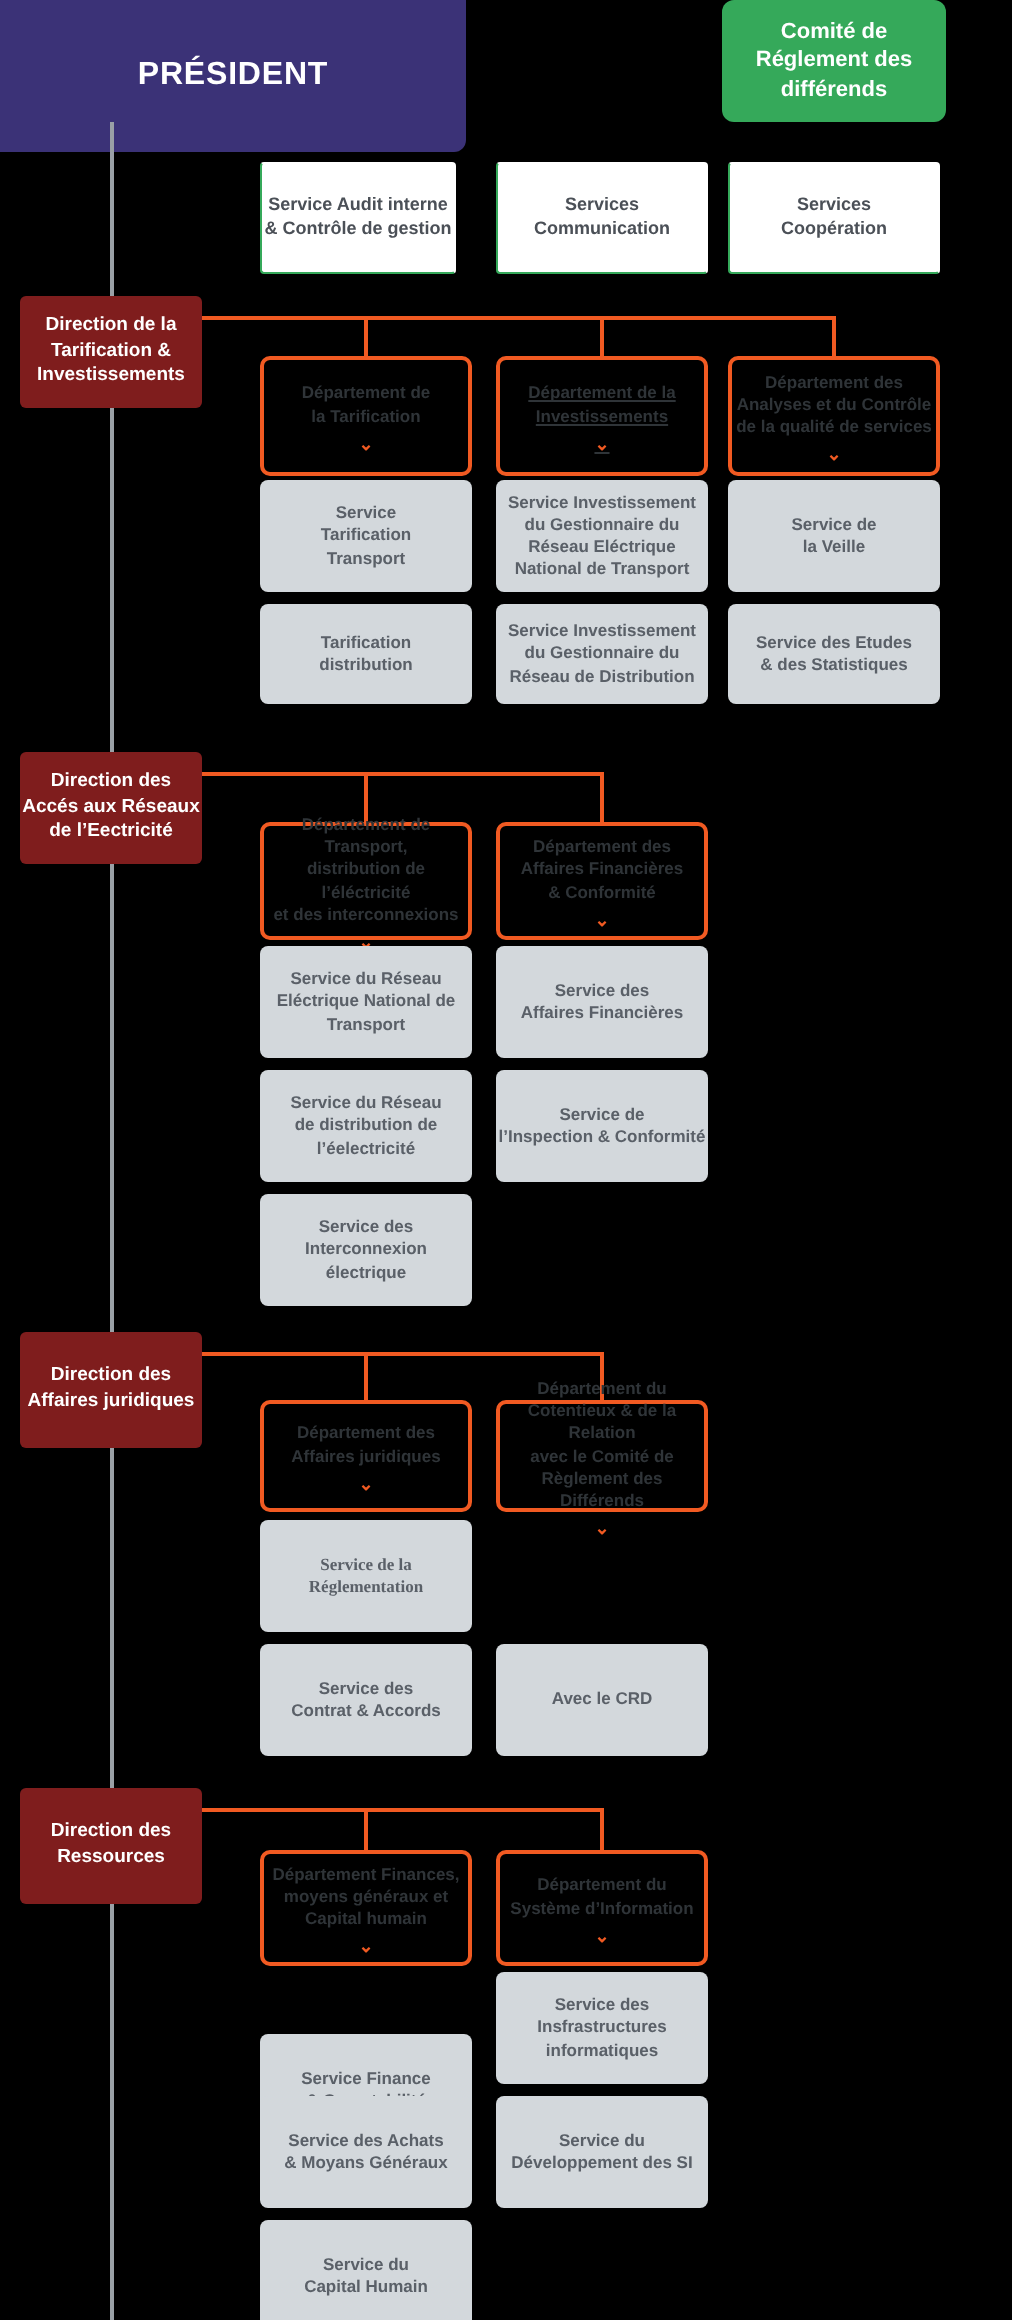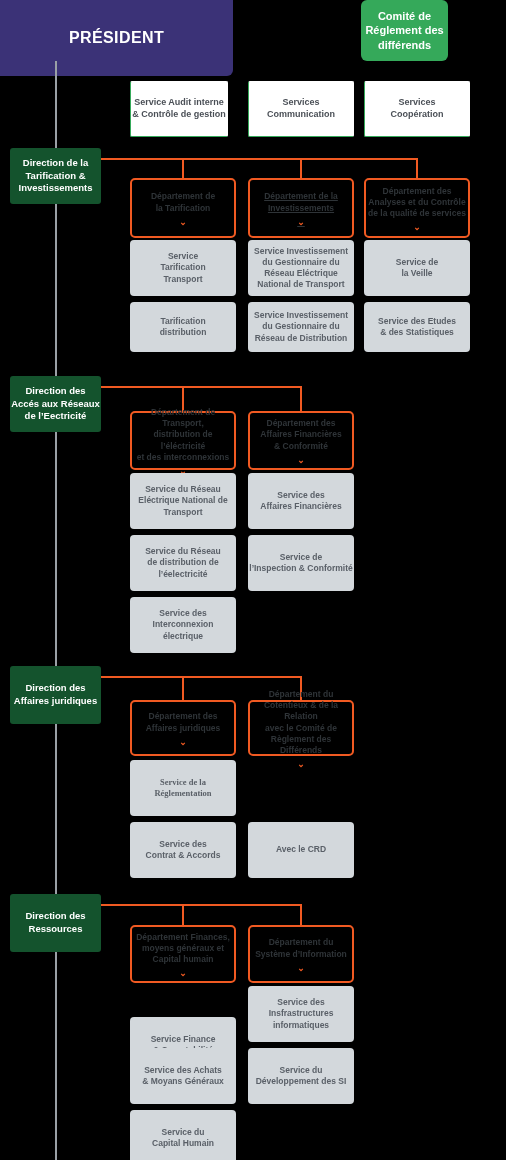--- a/index.html
+++ b/index.html
@@ -51,21 +51,21 @@
     color: #4b5057;
     font-size: 9px;
     font-weight: 600;
     border: 1px solid #35a95a;
     border-top-color: #ffffff;
     border-right-color: #ffffff;
     border-radius: 2px;
   }
 
   .box-direction {
-    background: #14532d;
+    background: #7f1d1d;
     color: #ffffff;
     font-size: 9.5px;
     font-weight: 700;
     border-radius: 3px;
   }
 
   .box-dept {
     background: #000000;
     color: #2f3438;
     font-size: 8.5px;
@@ -107,21 +107,21 @@
     position: absolute;
     background: #f15a22;
     width: 2px;
   }
 </style>
 </head>
 <body>
 
 <div id="chart">
     <div class="box box-president" style="left: 0px; top: 0px; width: 233px; height: 76px;">PRÉSIDENT</div>
-    <div class="box box-green" style="left: 361px; top: 0px; width: 87px; height: 61px;">Comité de<br>Réglement des<br>différends</div>
+    <div class="box box-green" style="left: 361px; top: 0px; width: 112px; height: 61px;">Comité de<br>Réglement des<br>différends</div>
     <div class="box box-white" style="left: 130px; top: 81px; width: 98px; height: 56px;">Service Audit interne<br>&amp; Contrôle de gestion</div>
     <div class="box box-white" style="left: 248px; top: 81px; width: 106px; height: 56px;">Services<br>Communication</div>
     <div class="box box-white" style="left: 364px; top: 81px; width: 106px; height: 56px;">Services<br>Coopération</div>
     <div class="rail" style="left: 55px; top: 61px; height: 1099px;"></div>
     <div class="box box-direction" style="left: 10px; top: 148px; width: 91px; height: 56px;">Direction  de la<br>Tarification &amp;<br>Investissements</div>
     <div class="conn-h" style="left: 101px; top: 158px; width: 316px; height: 2px;"></div>
     <div class="conn-v" style="left: 182px; top: 158px; width: 2px; height: 20px;"></div>
     <div class="box box-dept" style="left: 130px; top: 178px; width: 106px; height: 60px;">
       <span class="dept-label">Département de<br>la Tarification</span>
       <span class="chevron">⌄</span>

